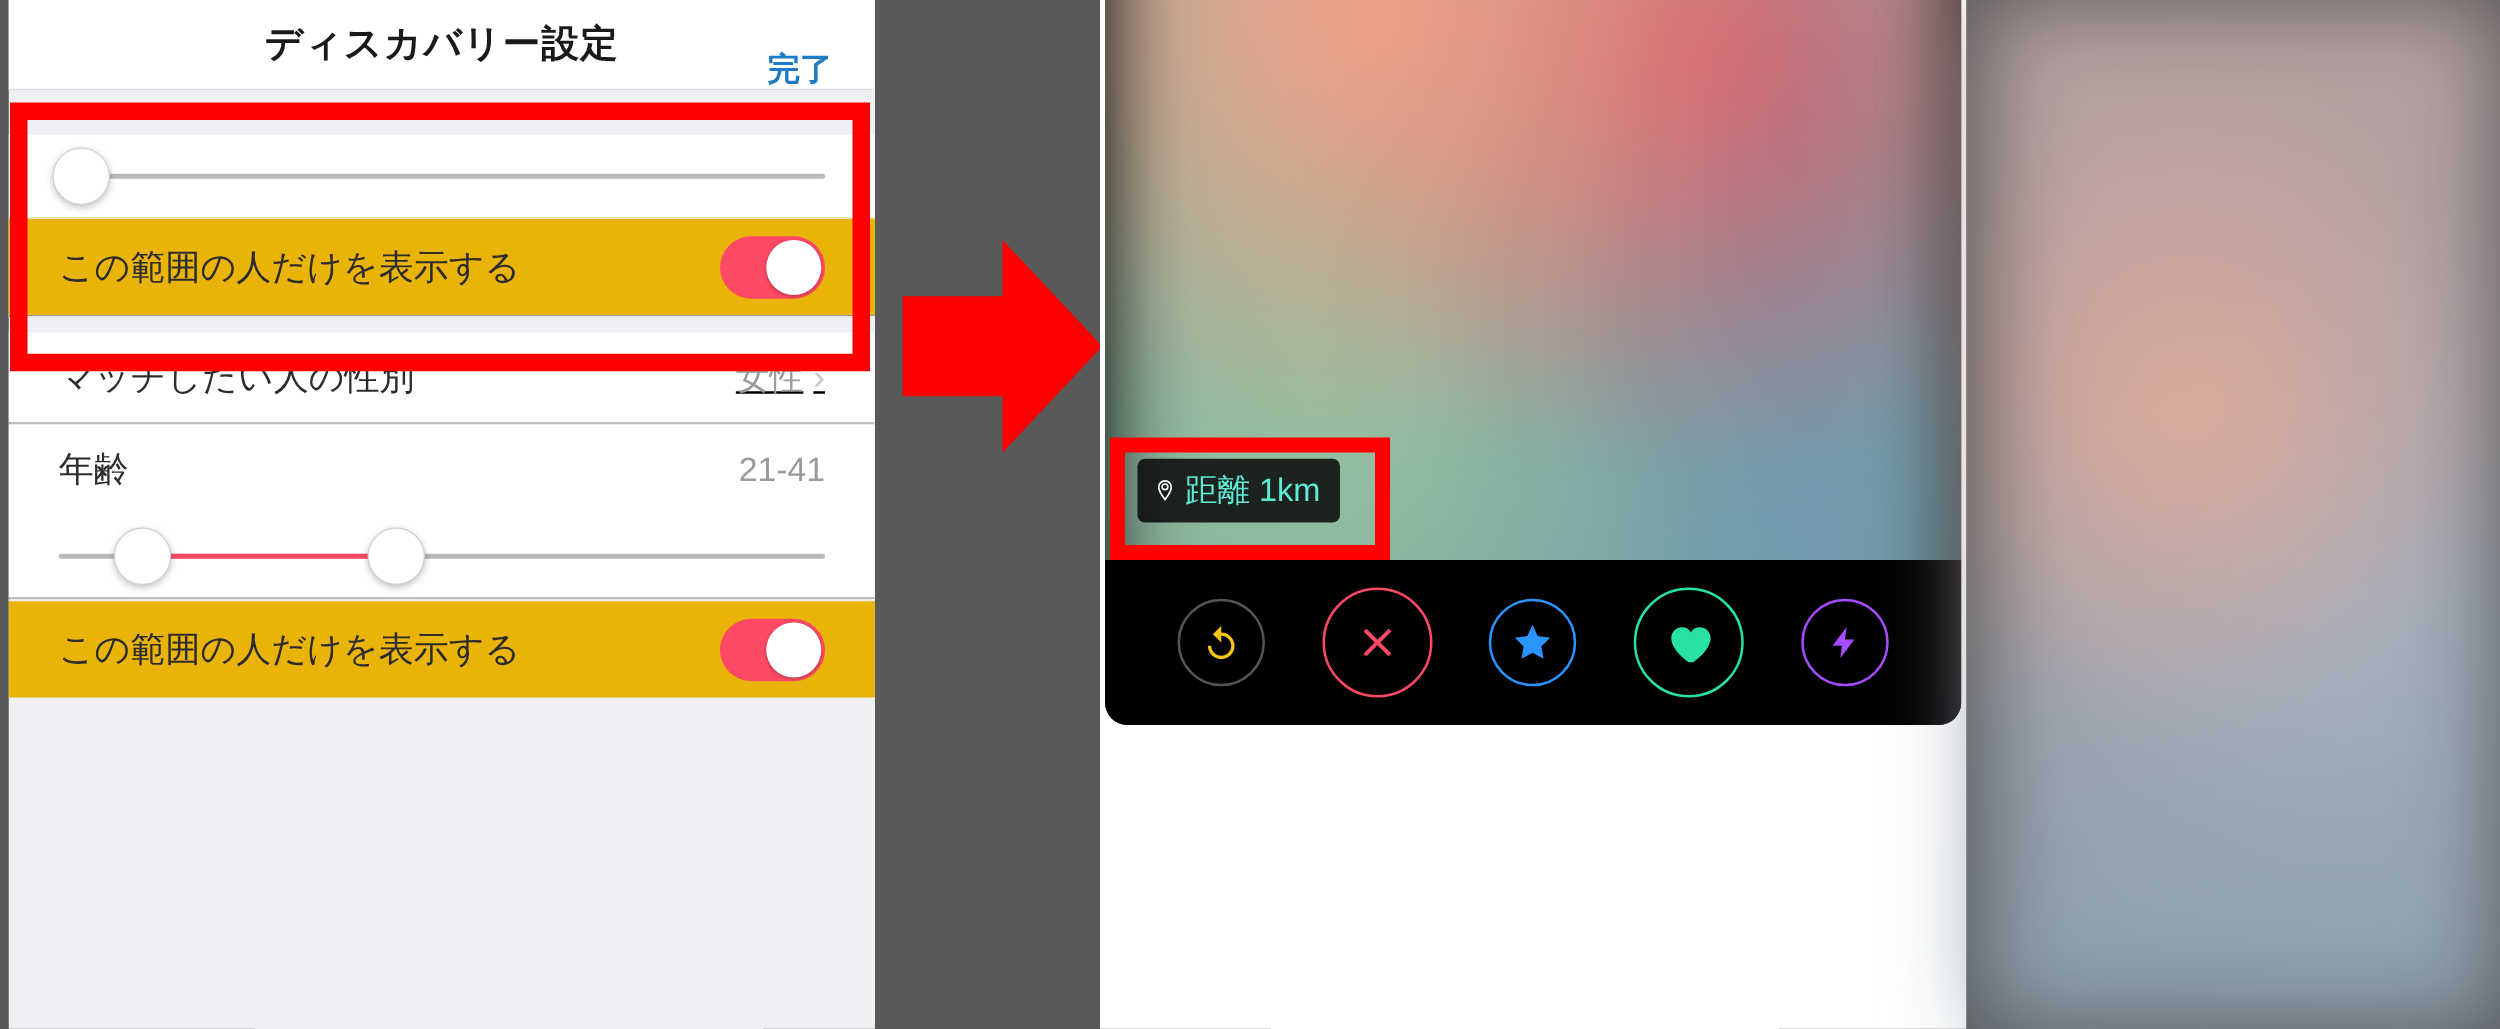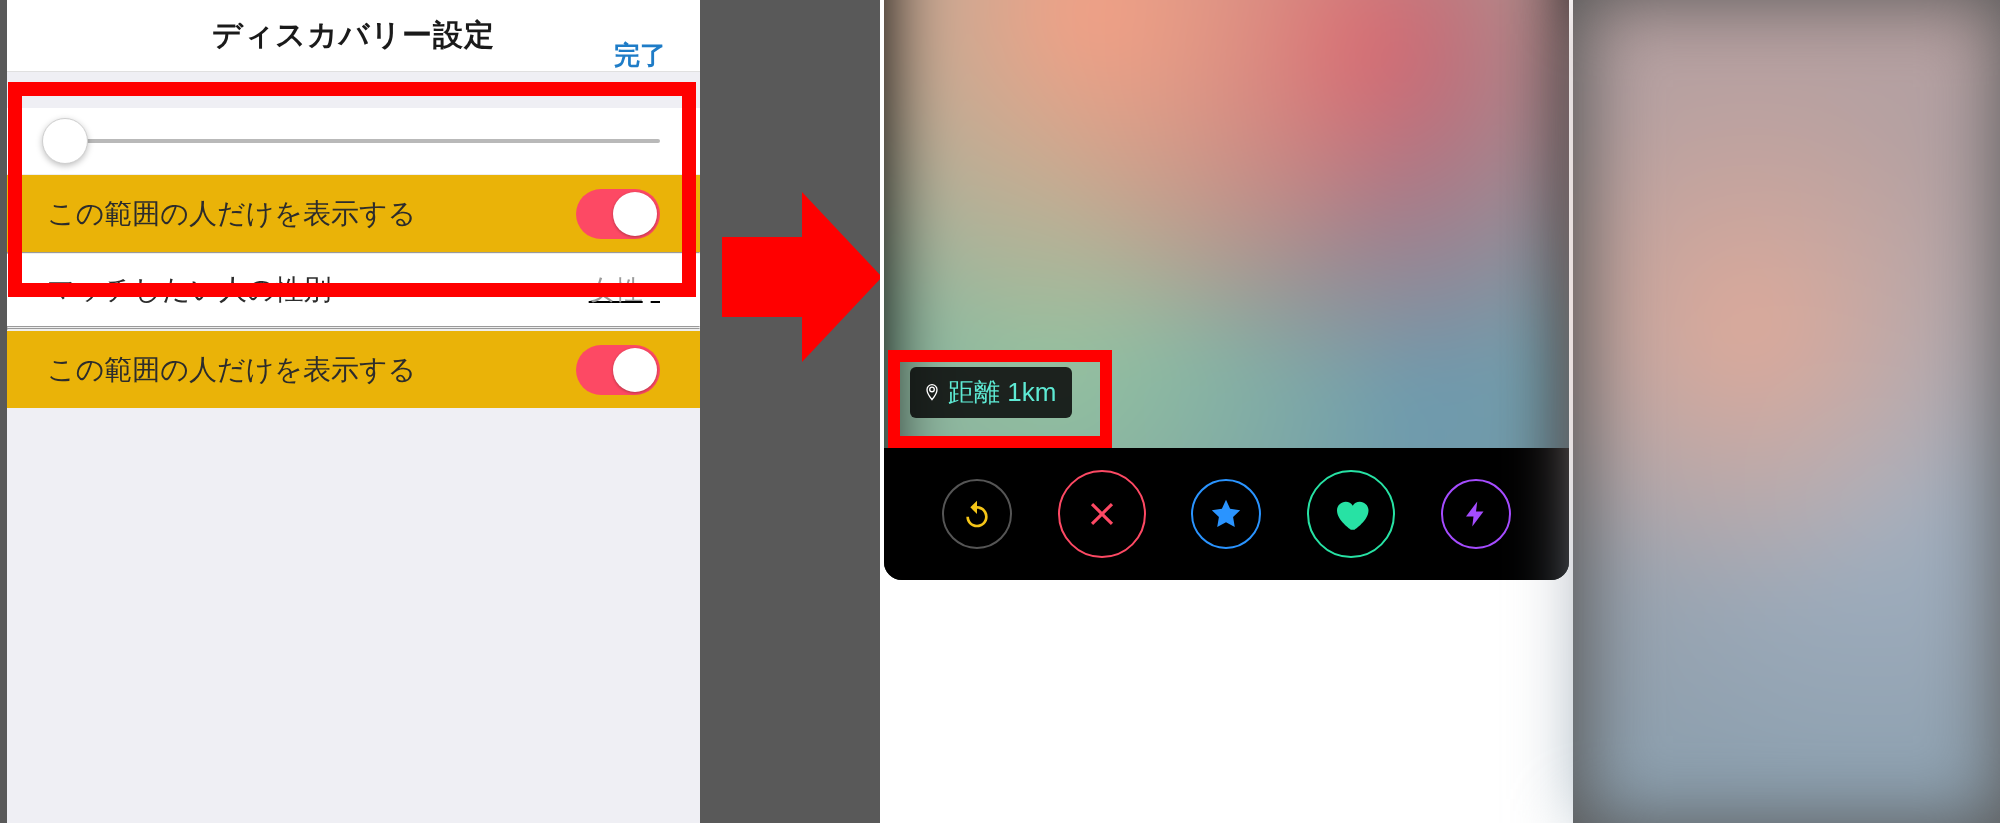--- a/index.html
+++ b/index.html
@@ -83,30 +83,43 @@
       </div>
     </div>
     <div class="toggle-row" style="overflow:hidden;">
       <span class="label">この範囲の人だけを表示する</span>
       <div class="toggle"></div>
     </div>
   </div>
 
   <hr class="divider">
 
-  <div class="row" style="background:#fff;">
+  <div class="row" style="background:#fff;margin-top:12px;">
     <span class="label">マッチしたい人の性別</span>
     <span style="display:flex;align-items:center;text-decoration:underline;">
       <span class="value">女性</span>
       <span class="arrow-right">›</span>
     </span>
   </div>
 
   <hr class="divider">
 
+  <div style="background:#fff;">
+    <div class="row">
+      <span class="label">年齢</span>
+      <span class="value">21-41</span>
+    </div>
+    <div class="slider-row">
+      <div class="slider-track">
+        <div class="slider-fill" style="left:11%;width:33%;"></div>
+        <div class="slider-thumb" style="left:11%;"></div>
+        <div class="slider-thumb" style="left:44%;"></div>
+      </div>
+    </div>
+  </div>
 
   <hr class="divider">
 
   <div class="toggle-row">
     <span class="label">この範囲の人だけを表示する</span>
     <div class="toggle"></div>
   </div>
 
   <div class="red-box-1"></div>
 </div>

